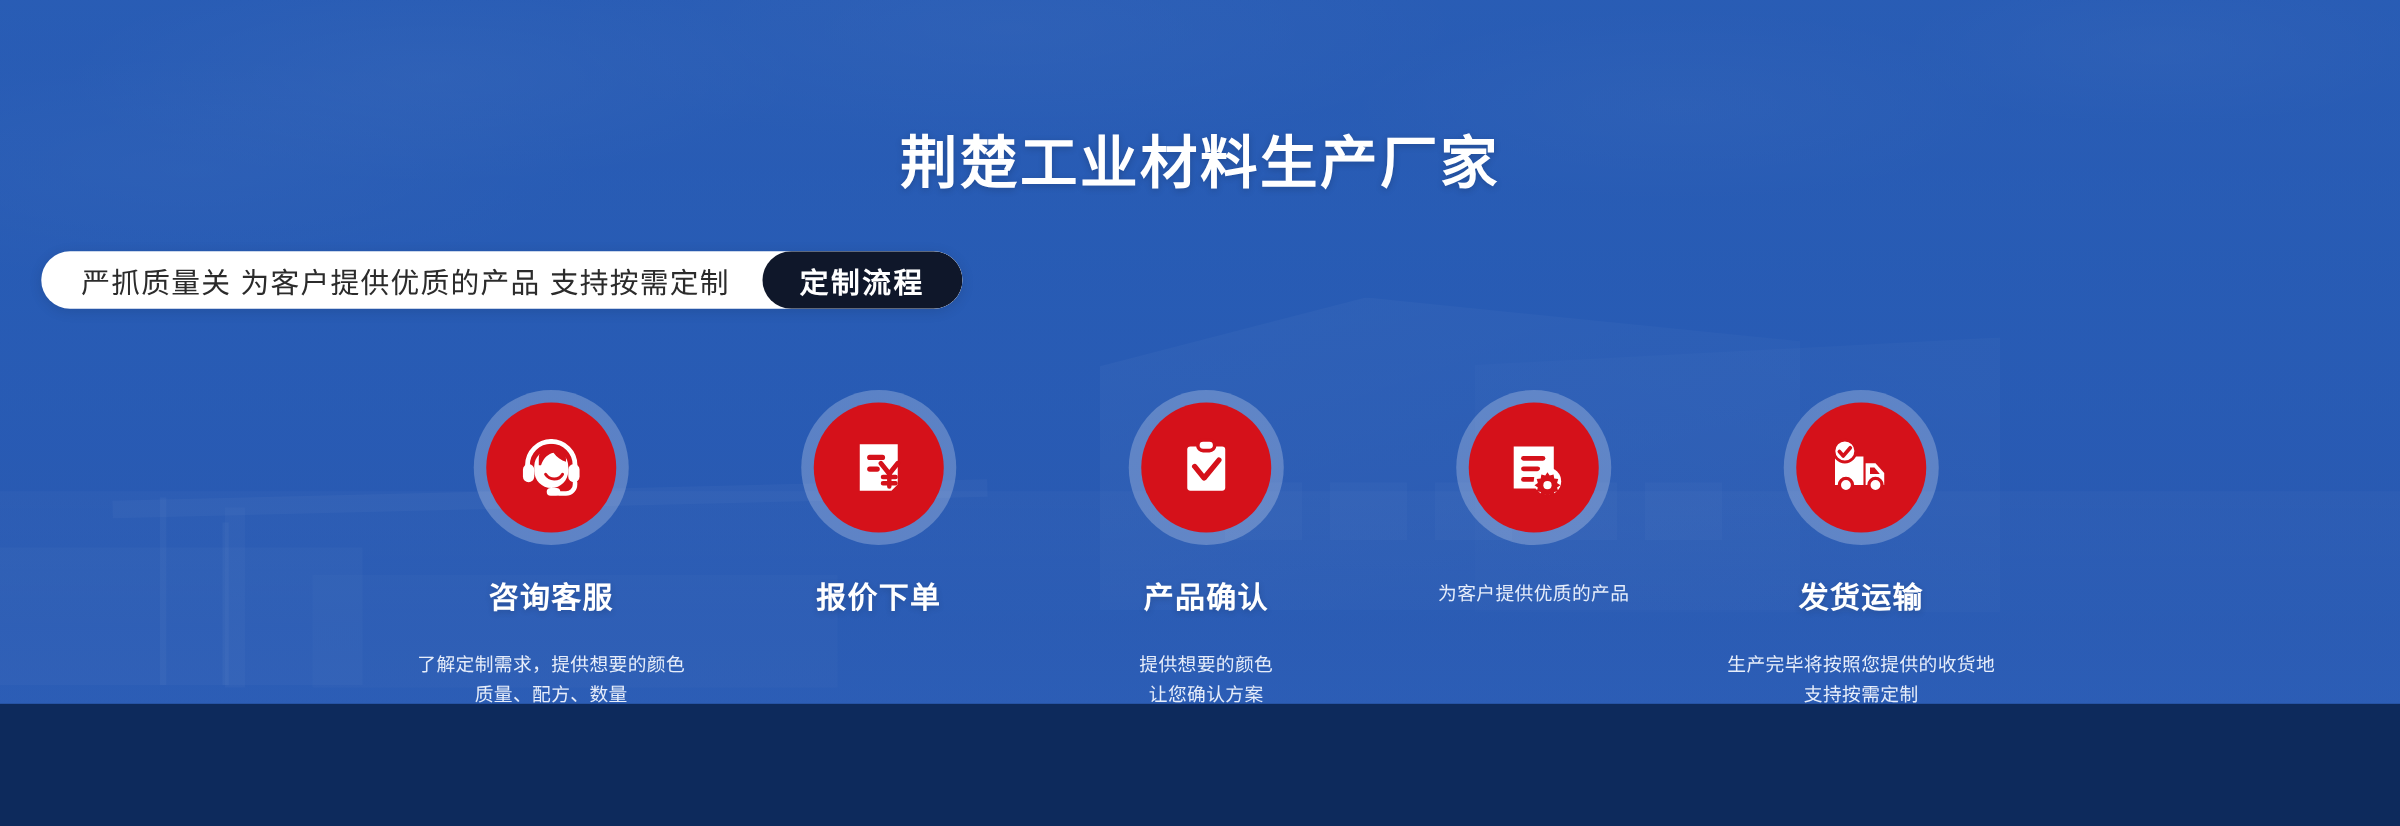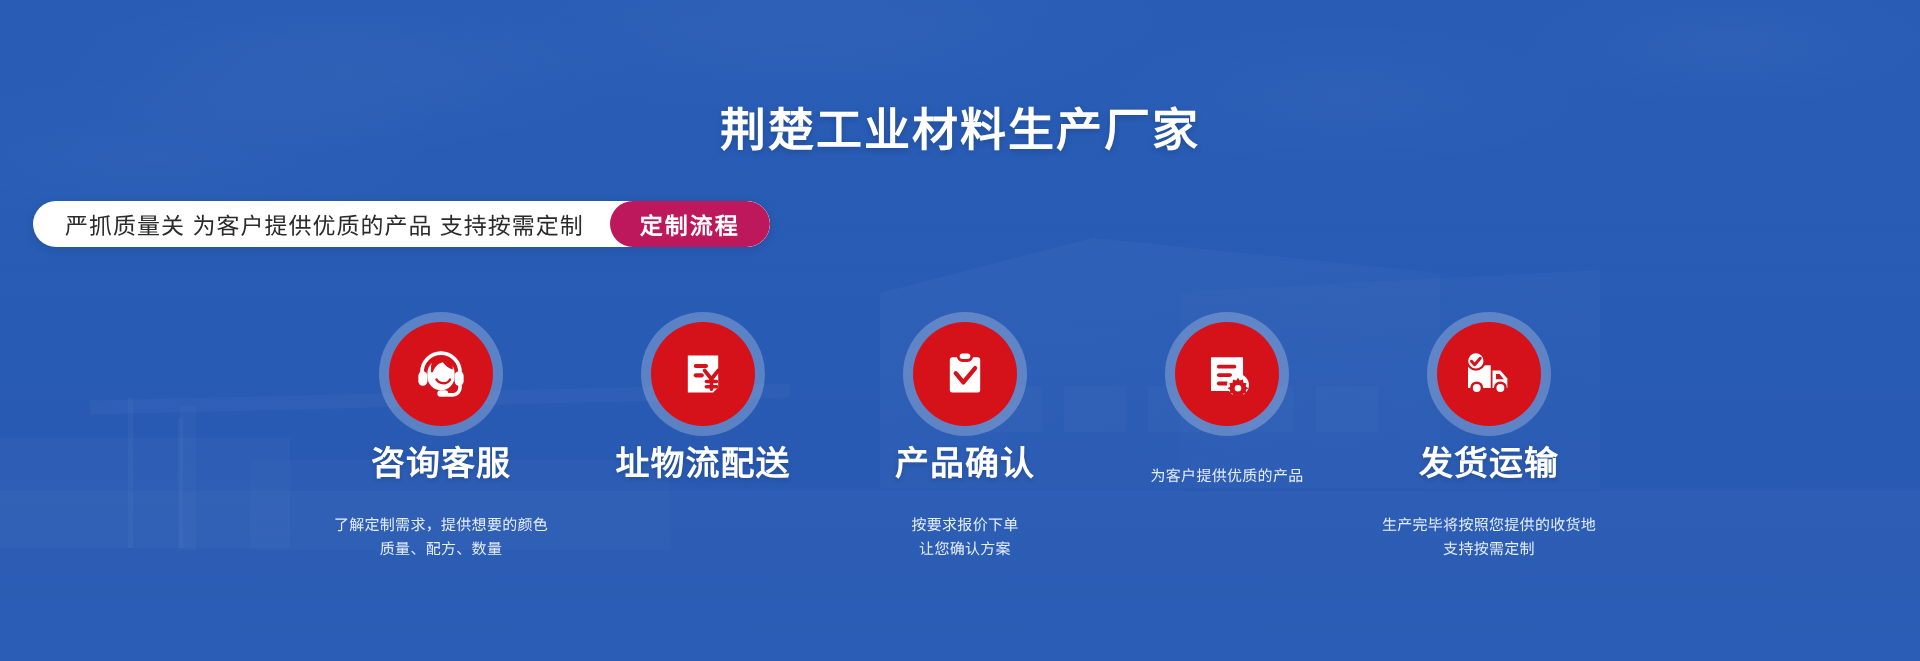--- a/index.html
+++ b/index.html
@@ -8,21 +8,21 @@
     padding: 0;
     background: #0d2a5c;
   }
   body {
     font-family: "Liberation Sans", "DejaVu Sans", sans-serif;
   }
 
   .banner {
     position: relative;
     width: 1920px;
-    height: 661px;
+    height: 563px;
     overflow: hidden;
     background: #2a5cb5;
   }
 
   
   .bg-photo {
     position: absolute;
     inset: 0;
     background:
       linear-gradient(180deg, #2f62bb 0%, #2a5cb4 42%, #2a57ae 70%, #2f5fb6 100%);
@@ -143,21 +143,21 @@
     padding: 0 26px 0 32px;
     color: #2b2b2b;
     font-size: 23px;
     letter-spacing: 1px;
     white-space: nowrap;
   }
   .pill-cta {
     display: flex;
     align-items: center;
     padding: 0 30px;
-    background: #be185d;
+    background: #0f172a;
     color: #ffffff;
     font-size: 23px;
     font-weight: bold;
     letter-spacing: 2px;
     border-radius: 23px;
     white-space: nowrap;
     cursor: pointer;
   }
 
   
@@ -190,22 +190,23 @@
     height: 104px;
     border-radius: 50%;
     background: #d5111a;
     display: flex;
     align-items: center;
     justify-content: center;
   }
   .circle-core svg { display: block; }
 
   .step-title {
+    margin-top: 22px;
     color: #ffffff;
-    font-size: 34px;
+    font-size: 24px;
     font-weight: bold;
     letter-spacing: 1px;
     text-shadow: 0 2px 5px rgba(0,0,0,.16);
   }
   .step-desc {
     margin-top: 28px;
     color: #e6edfa;
     font-size: 15px;
     line-height: 24px;
     letter-spacing: .3px;
@@ -278,38 +279,38 @@
                 <path d="M14 10h36v38l-6 6H14z" fill="#fff"></path>
                 <rect x="21" y="20" width="17" height="5" rx="2.5" fill="#d5111a"></rect>
                 <rect x="21" y="31" width="12" height="5" rx="2.5" fill="#d5111a"></rect>
                 <path d="M34 28l8 10" stroke="#d5111a" stroke-width="4.6" stroke-linecap="round"></path>
                 <path d="M50 28l-8 10" stroke="#d5111a" stroke-width="4.6" stroke-linecap="round"></path>
                 <path d="M36 41h12M36 47h12M42 38v12" stroke="#d5111a" stroke-width="4.2" stroke-linecap="round"></path>
               </svg>
             </span>
           </div>
         </div>
-        <div class="step-title">址物流配送</div>
+        <div class="step-title">报价下单</div>
       </div>
 
       <div class="step">
         <div class="circle-ring">
           <div class="circle-core">
             <span>
               <svg width="54" height="54" viewBox="0 0 64 64" fill="none">
                 <rect x="14" y="12" width="36" height="42" rx="3" fill="#fff"></rect>
                 <rect x="24" y="6" width="16" height="10" rx="5" fill="#fff" stroke="#d5111a" stroke-width="3.4"></rect>
                 <path d="M21 31l9 11 14-17" stroke="#d5111a" stroke-width="5" stroke-linecap="round" stroke-linejoin="round" fill="none"></path>
               </svg>
             </span>
           </div>
         </div>
         <div class="step-title">产品确认</div>
         <div class="step-desc">
-          <span>按要求报价下单</span>
+          <span>提供想要的颜色</span>
           <span>让您确认方案</span>
         </div>
       </div>
 
       <div class="step">
         <div class="circle-ring">
           <div class="circle-core">
             <span>
               <svg width="54" height="54" viewBox="0 0 64 64" fill="none">
                 <path d="M13 12h38v34l-6 6H13z" fill="#fff"></path>

